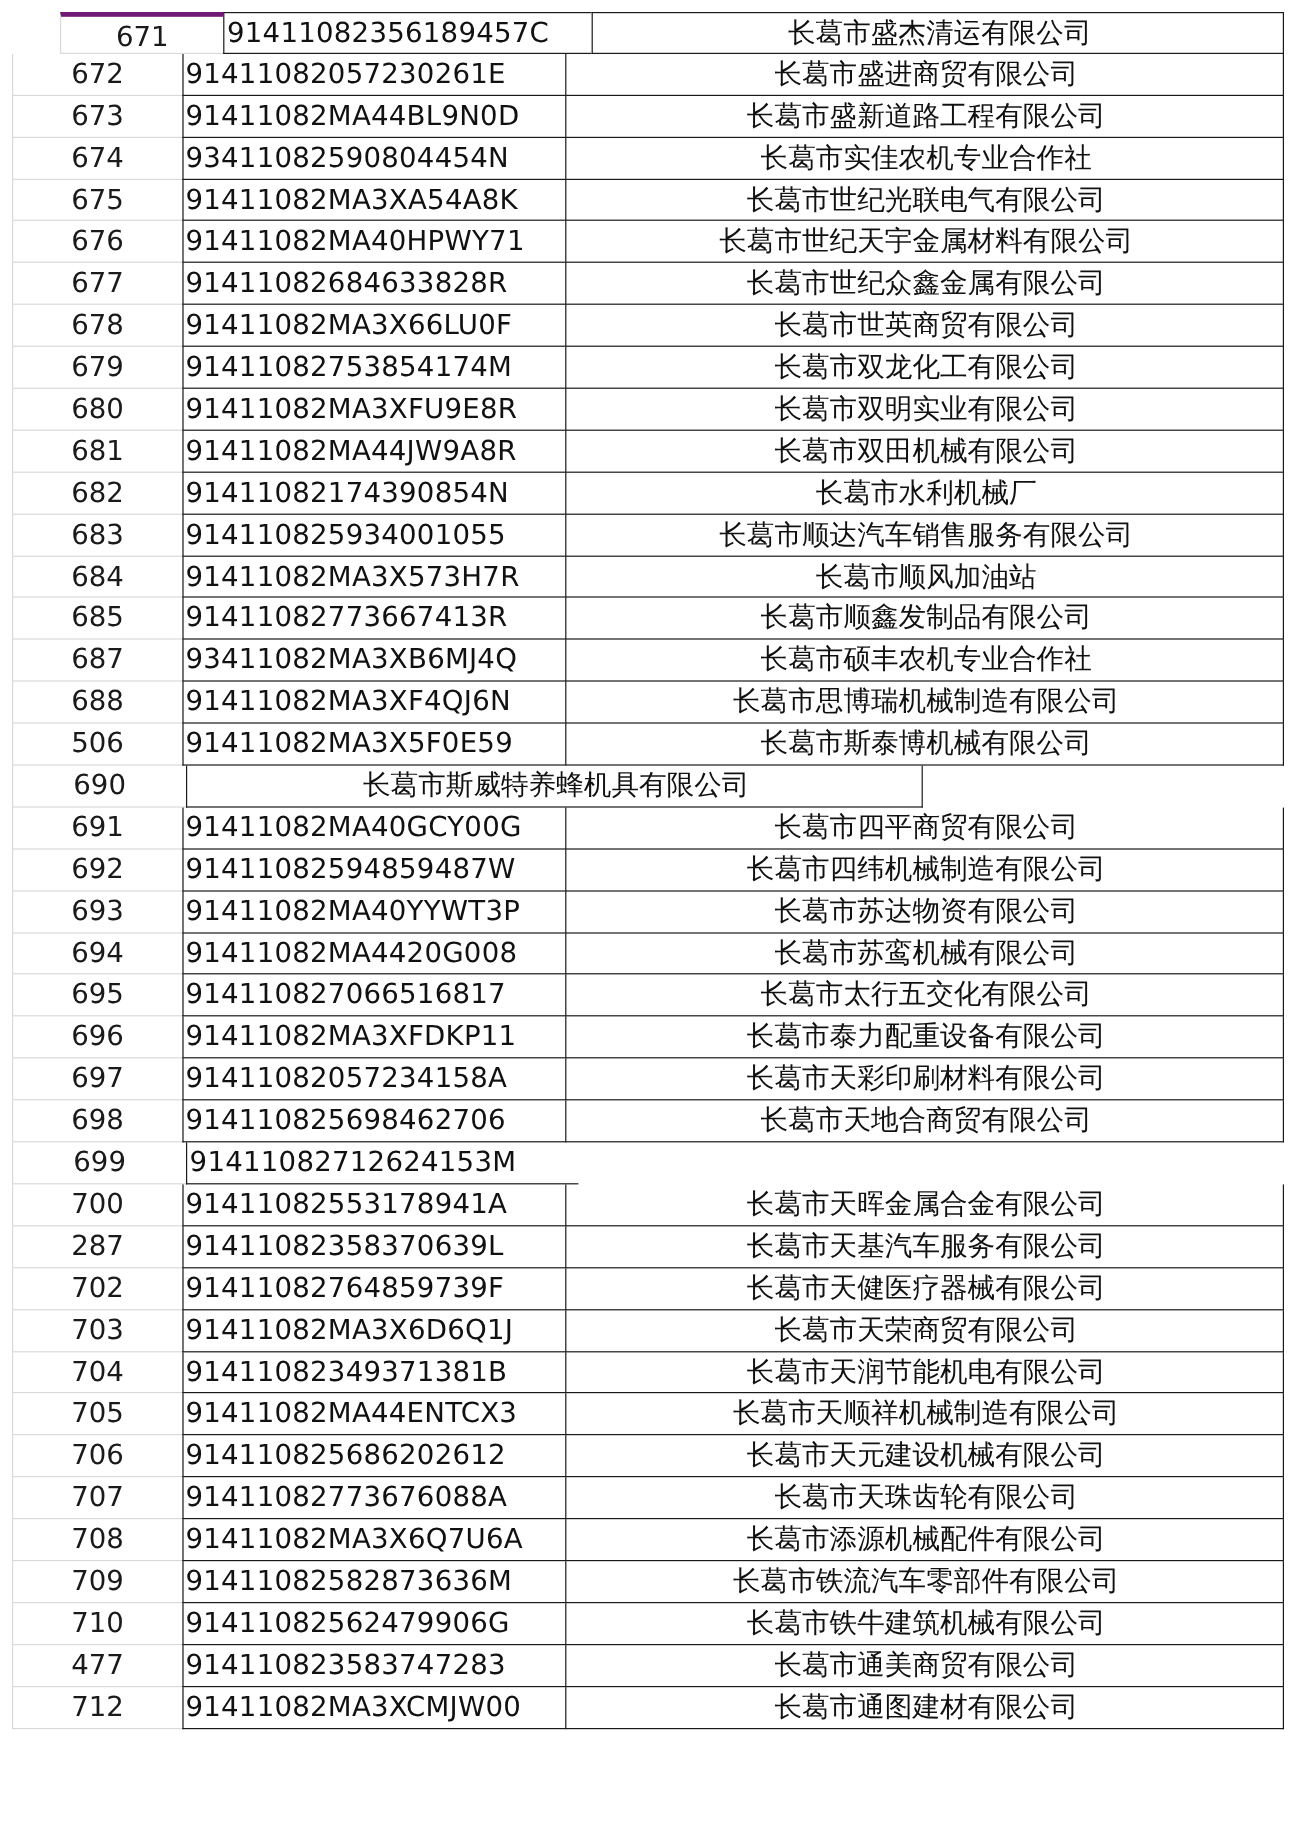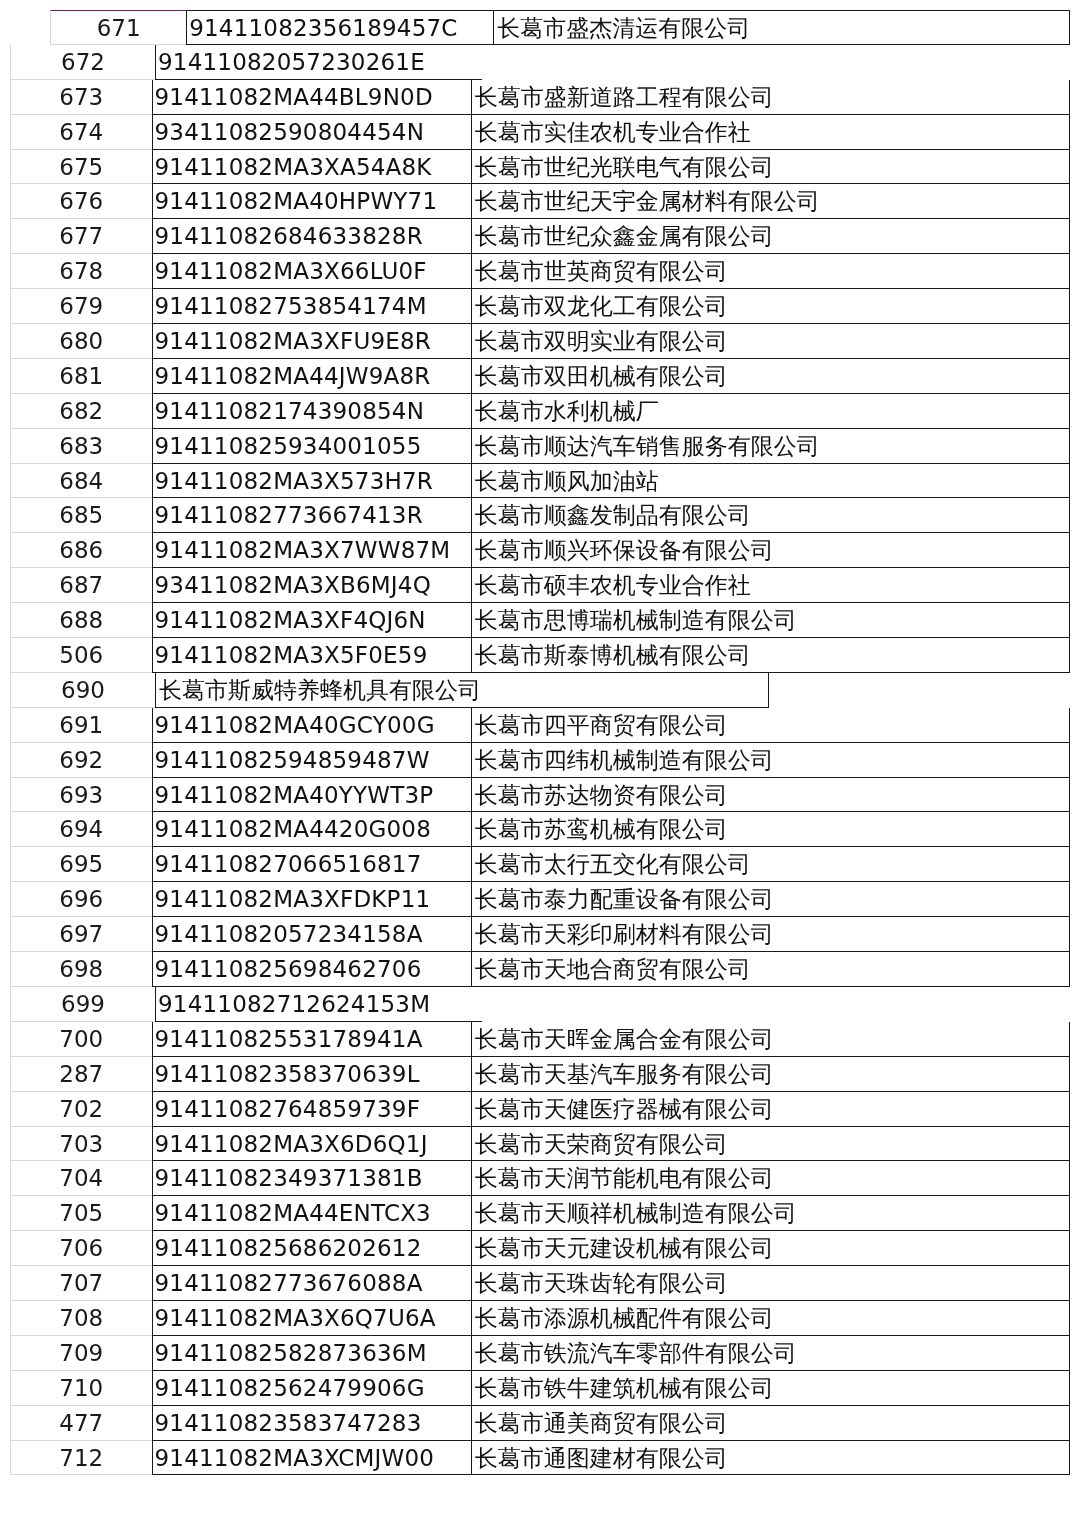--- a/index.html
+++ b/index.html
@@ -5,41 +5,42 @@
   html, body { margin: 0; padding: 0; background: #ffffff; }
   body { width: 1080px; height: 1518px; position: relative; overflow: hidden;
          font-family: "DejaVu Sans", "Liberation Sans", sans-serif; color: #111; }
   .sheet { position: absolute; left: 10px; top: 10px; width: 1060px; }
   .row { display: flex; height: 34.9px; box-sizing: border-box; }
   .cell { box-sizing: border-box; height: 34.9px; line-height: 34px; font-size: 23px;
           white-space: nowrap; overflow: hidden; }
   .c-no { width: 145px; text-align: center; padding-right: 0px;
           border-left: 1px solid #d9d9d9; border-bottom: 1px solid #d9d9d9;
           color: #1a1a1a; }
-  .row:first-child .c-no { border-top: 1px solid #701a75; margin-left: 40px; }
+  .row:first-child .c-no { border-top: 4px solid #701a75; margin-left: 40px; }
   .c-code { width: 327px; padding-left: 2px;
             border-left: 1.5px solid #1a1a1a; border-bottom: 1.5px solid #1a1a1a;
             letter-spacing: 0.2px; }
   .row:first-child .c-code, .row:first-child .c-name { border-top: 1.5px solid #1a1a1a; }
   .c-name { width: 614px; padding-left: 3px;
             border-left: 1.5px solid #1a1a1a; border-right: 1.5px solid #1a1a1a;
-            border-bottom: 1.5px solid #1a1a1a; font-size: 23px; }
+            border-bottom: 1.5px solid #1a1a1a; font-size: 23px; text-align: center; }
 </style>
 </head>
 <body>
 
 <div class="sheet" id="sheet">
     <div class="row">
     <div class="cell c-no">671</div>
     <div class="cell c-code">91411082356189457C</div>
     <div class="cell c-name">长葛市盛杰清运有限公司</div>
   </div>
     <div class="row">
     <div class="cell c-no">672</div>
     <div class="cell c-code">91411082057230261E</div>
+    <div class="cell c-name">长葛市盛进商贸有限公司</div>
   </div>
     <div class="row">
     <div class="cell c-no">673</div>
     <div class="cell c-code">91411082MA44BL9N0D</div>
     <div class="cell c-name">长葛市盛新道路工程有限公司</div>
   </div>
     <div class="row">
     <div class="cell c-no">674</div>
     <div class="cell c-code">93411082590804454N</div>
     <div class="cell c-name">长葛市实佳农机专业合作社</div>
@@ -93,25 +94,20 @@
     <div class="cell c-no">684</div>
     <div class="cell c-code">91411082MA3X573H7R</div>
     <div class="cell c-name">长葛市顺风加油站</div>
   </div>
     <div class="row">
     <div class="cell c-no">685</div>
     <div class="cell c-code">91411082773667413R</div>
     <div class="cell c-name">长葛市顺鑫发制品有限公司</div>
   </div>
     <div class="row">
-    <div class="cell c-no">686</div>
-    <div class="cell c-code">91411082MA3X7WW87M</div>
-    <div class="cell c-name">长葛市顺兴环保设备有限公司</div>
-  </div>
-    <div class="row">
     <div class="cell c-no">687</div>
     <div class="cell c-code">93411082MA3XB6MJ4Q</div>
     <div class="cell c-name">长葛市硕丰农机专业合作社</div>
   </div>
     <div class="row">
     <div class="cell c-no">688</div>
     <div class="cell c-code">91411082MA3XF4QJ6N</div>
     <div class="cell c-name">长葛市思博瑞机械制造有限公司</div>
   </div>
     <div class="row">

